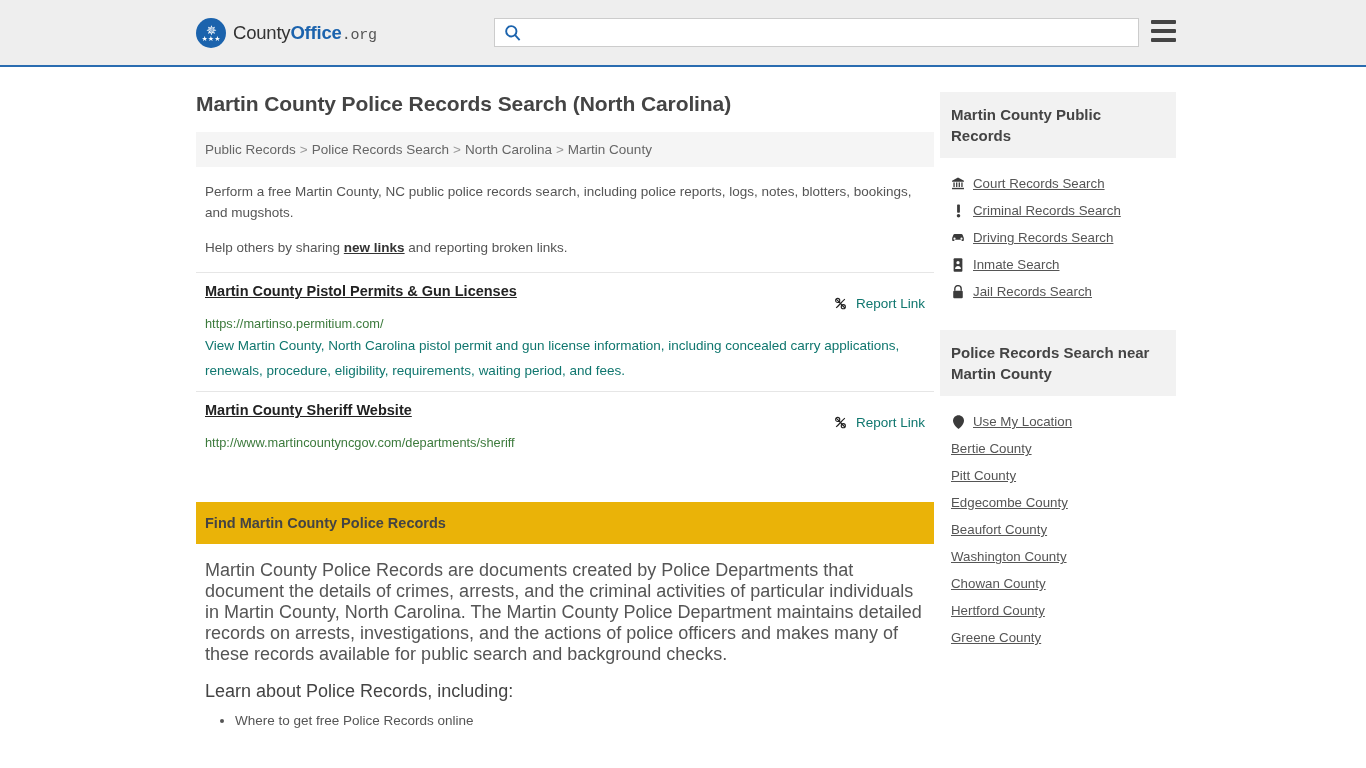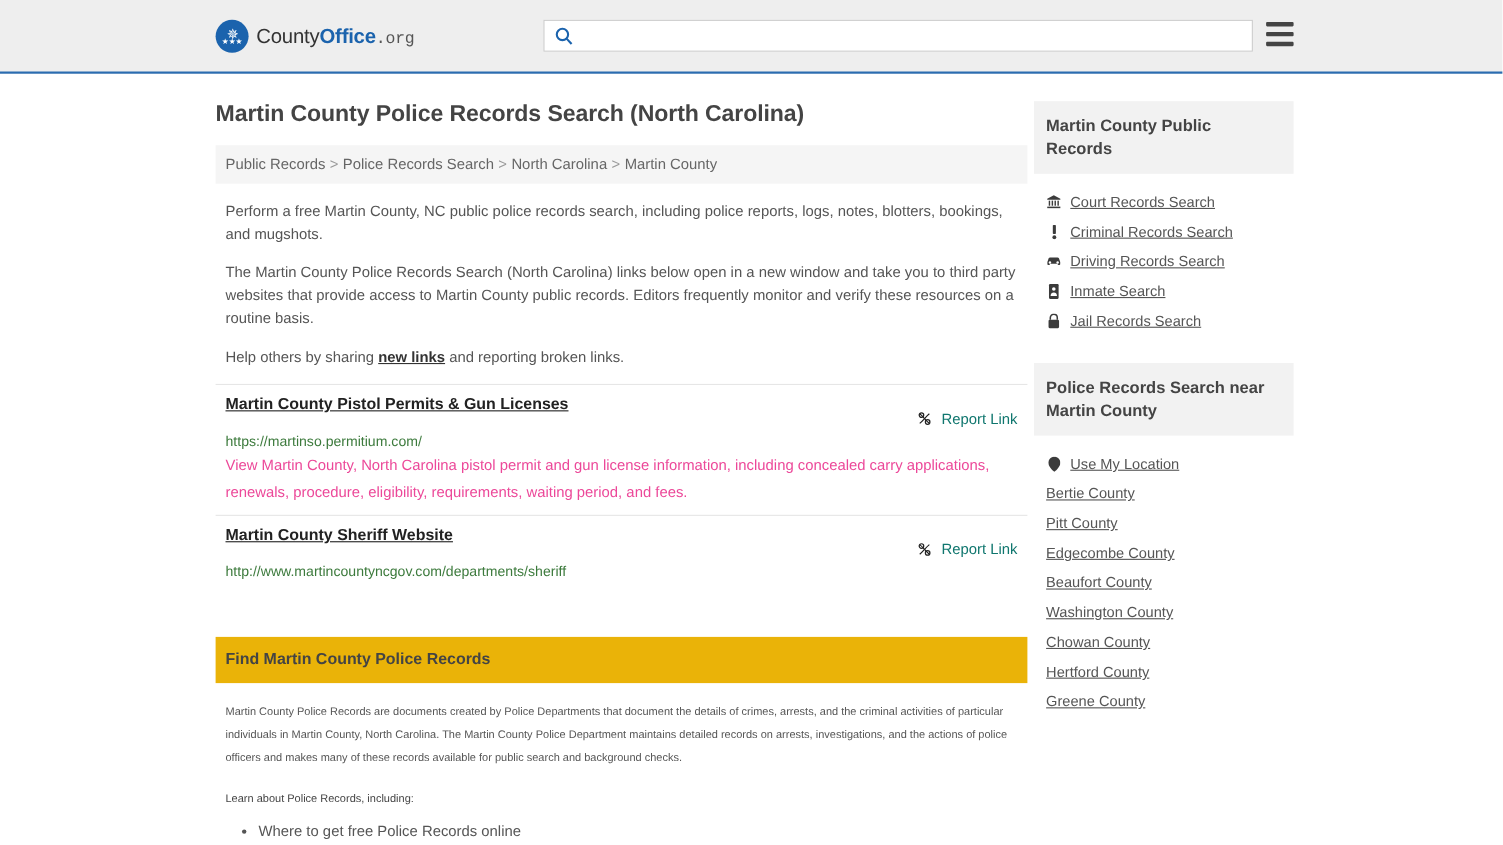--- a/index.html
+++ b/index.html
@@ -172,35 +172,35 @@
     margin-top: 13px;
   }
   .result-url {
     font-size: 12.8px;
     color: #3c7a3c;
     margin: 5px 0 2px 0;
   }
   .result-desc {
     font-size: 13.5px;
     line-height: 25px;
-    color: #ec4899;
+    color: #0f766e;
   }
 
   
   .section-head {
     background: #eab308;
     padding: 13px 9px;
     font-size: 14.5px;
     font-weight: bold;
     color: #444444;
     margin-top: 42px;
   }
   .section-body { padding: 16px 9px 0 9px; }
   .section-body p {
-    font-size: 10px;
+    font-size: 18px;
     line-height: 21px;
     color: #555555;
     margin: 0 0 16px 0;
   }
   .section-body .lead {
     font-weight: normal;
     color: #444444;
     margin-bottom: 8px;
   }
   .section-body ul {
@@ -278,21 +278,20 @@
 
     <div class="main-col">
       <h1 class="page-title">Martin County Police Records Search (North Carolina)</h1>
 
       <div class="breadcrumb">
         <a href="#">Public Records</a><span class="sep">&gt;</span><a href="#">Police Records Search</a><span class="sep">&gt;</span><a href="#">North Carolina</a><span class="sep">&gt;</span><a href="#">Martin County</a>
       </div>
 
       <div class="intro">
         <p>Perform a free Martin County, NC public police records search, including police reports, logs, notes, blotters, bookings, and mugshots.</p>
-        <p>The Martin County Police Records Search (North Carolina) links below open in a new window and take you to third party websites that provide access to Martin County public records. Editors frequently monitor and verify these resources on a routine basis.</p>
         <p><span>Help others by sharing </span><a href="#">new links</a><span> and reporting broken links.</span></p>
       </div>
 
       <div class="result">
         <div class="result-head">
           <a class="result-title" href="#">Martin County Pistol Permits &amp; Gun Licenses</a>
           <span class="report-link">
             <svg width="15" height="15" viewBox="0 0 24 24" fill="none" stroke="#222222" stroke-width="1.8">
               <path d="M5 5 C10 9, 14 15, 19 19"></path>
               <path d="M19 5 C14 9, 10 15, 5 19"></path>

